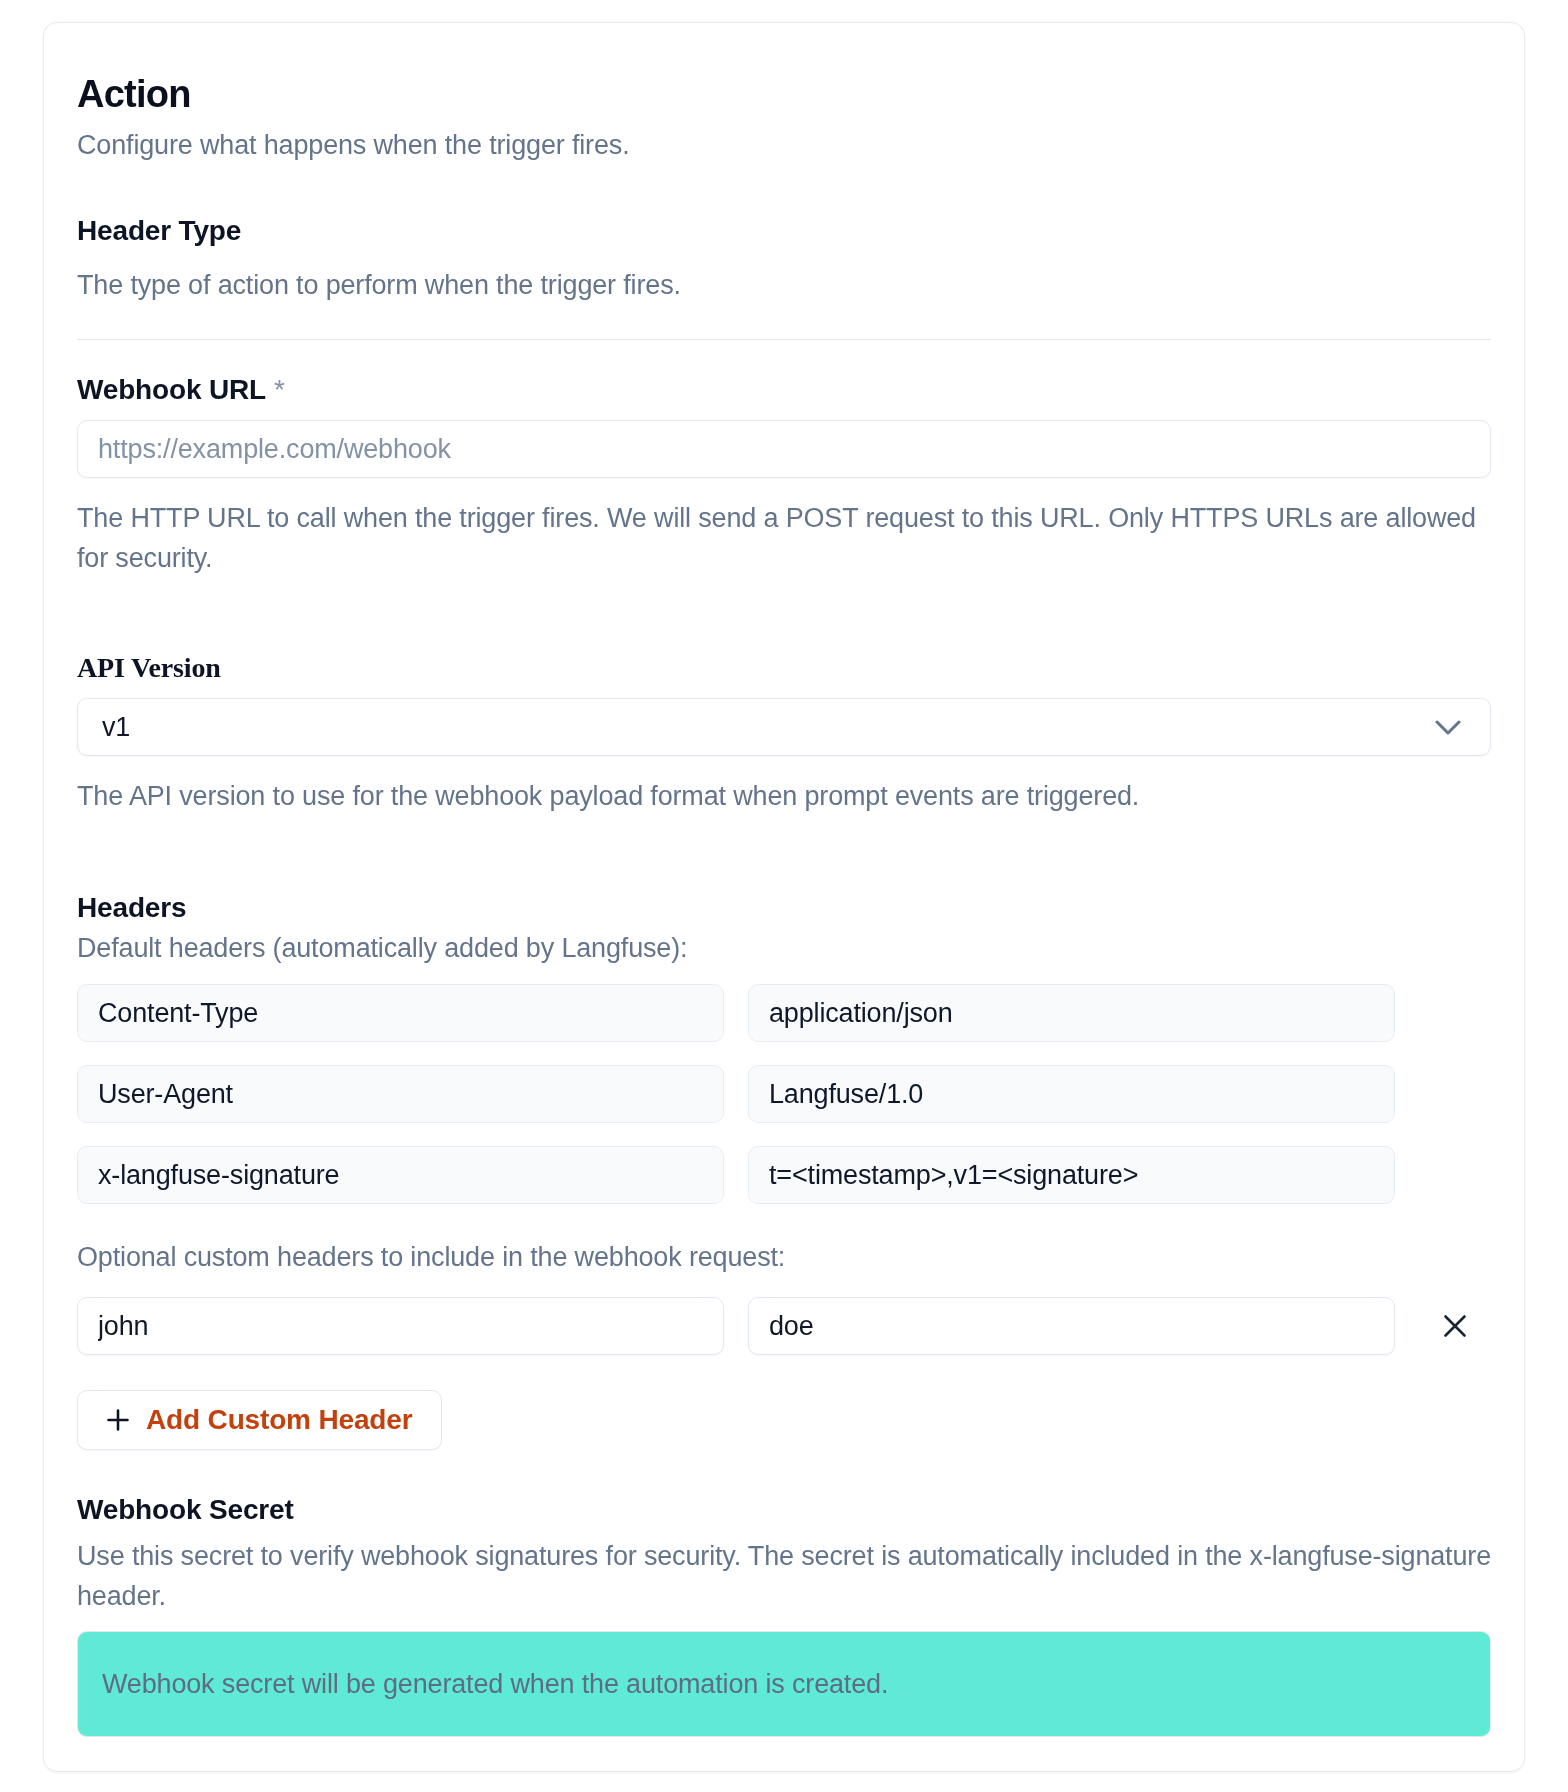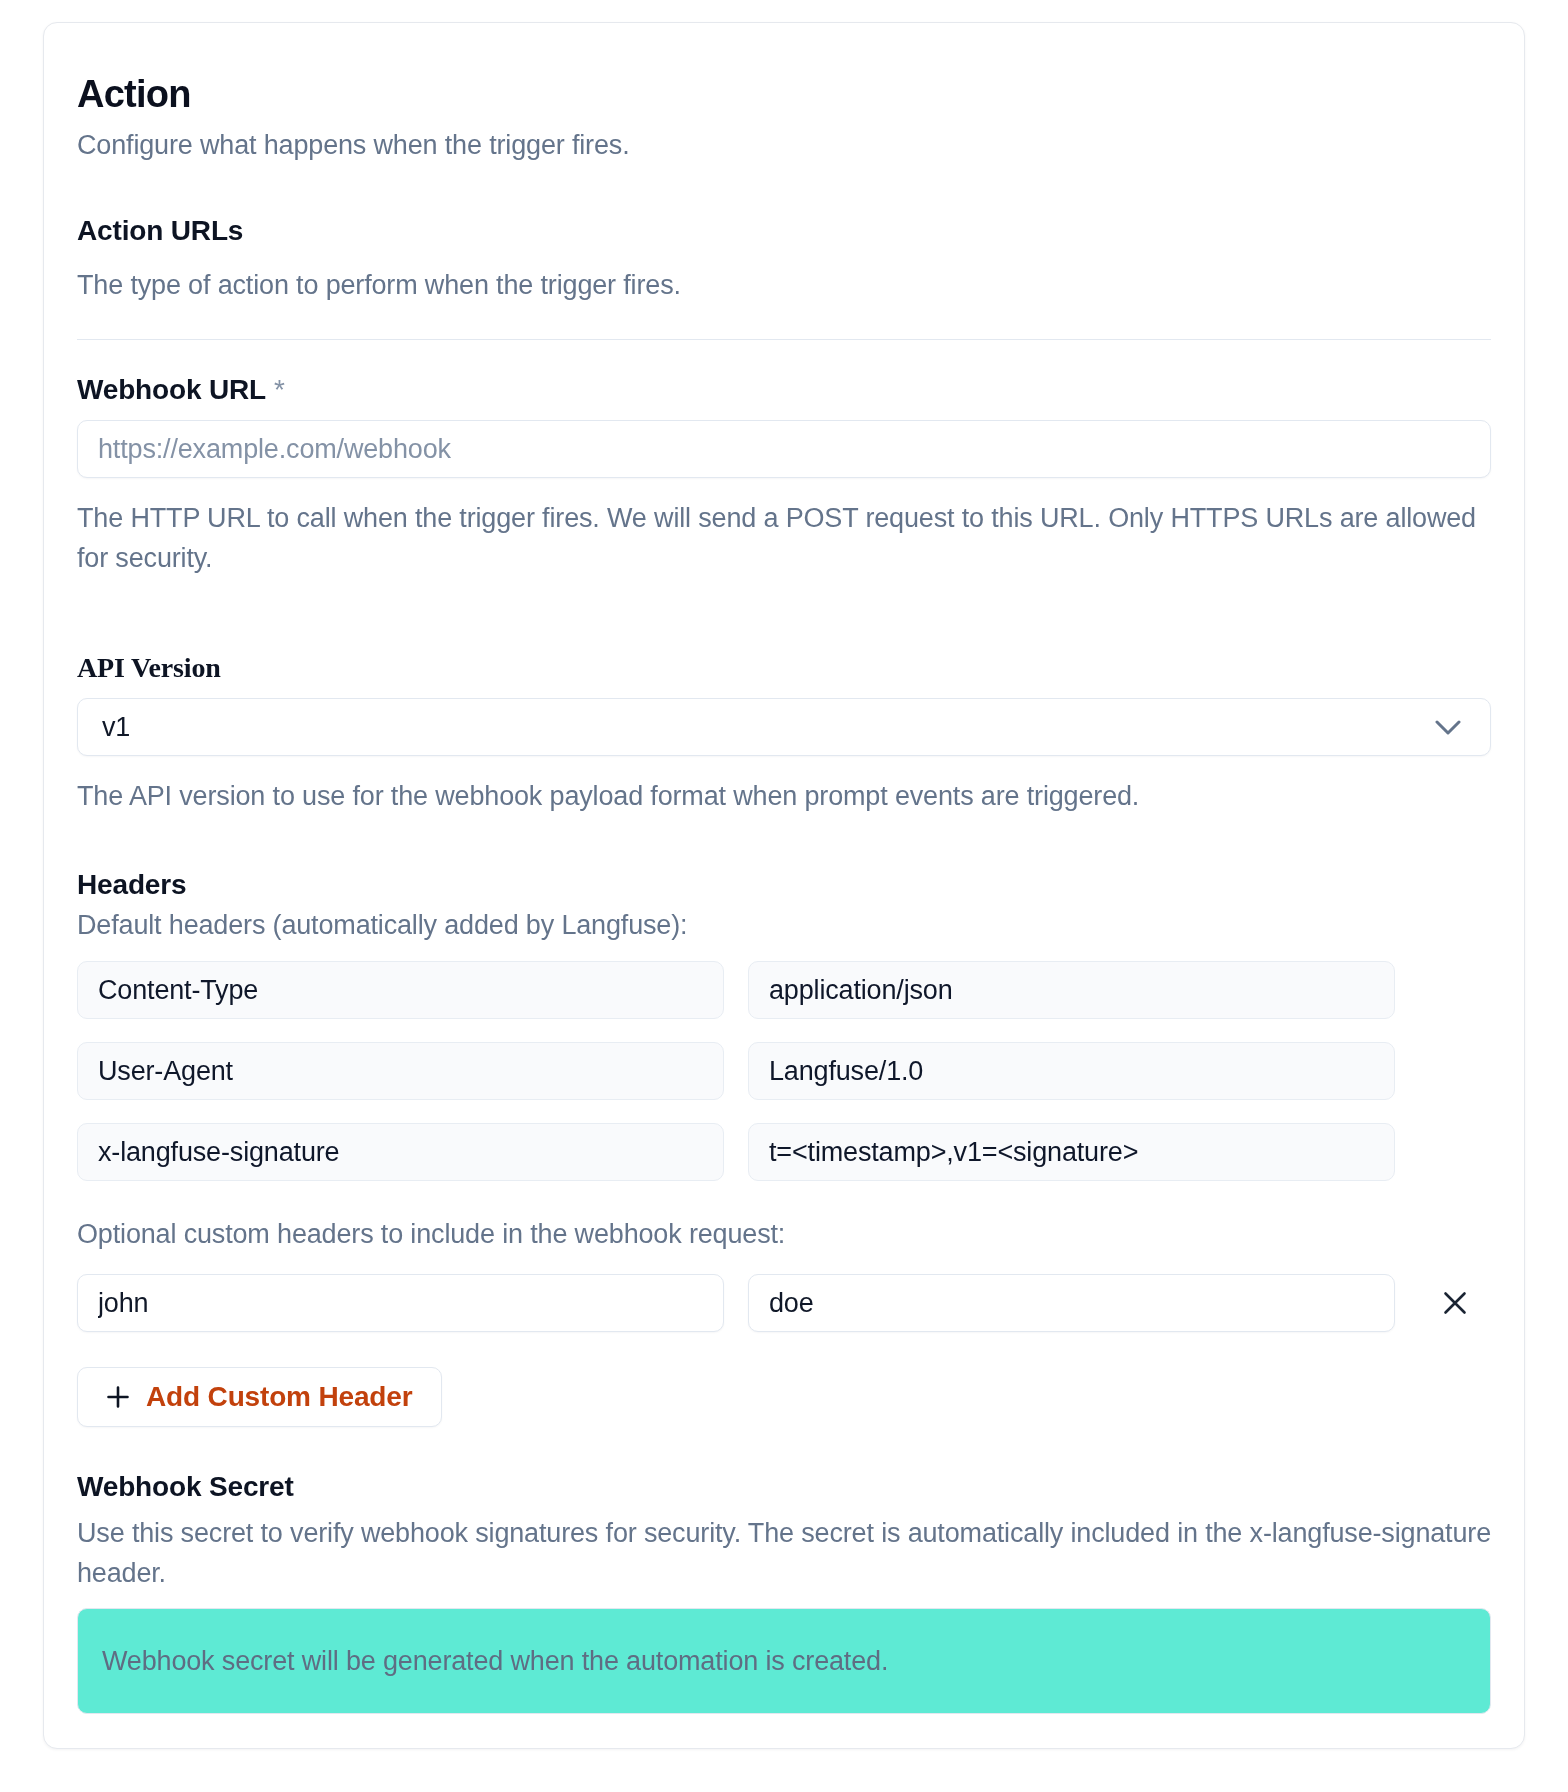--- a/index.html
+++ b/index.html
@@ -87,21 +87,21 @@
     font-weight:400;
   }
   .divider{
     border:none;
     border-top:1px solid #e2e8f0;
     margin:34px 0 0;
     height:0;
   }
   .mt-54{margin-top:54px;}
   .mt-52{margin-top:76px;font-family:Liberation Serif, serif;}
-  .mt-49{margin-top:49px;}
+  .mt-49{margin-top:72px;}
   .mt-46{margin-top:46px;}
   .mt-28{margin-top:36px;}
   .headers-label{font-size:28px;line-height:40px;font-weight:600;color:#0d1423;}
   .headers-sub{font-size:27px;line-height:40px;color:#64748b;font-weight:400;margin:0;}
   .hrow{
     display:grid;
     grid-template-columns:1fr 1fr 72px;
     column-gap:24px;
     align-items:center;
     margin-top:23px;
@@ -151,21 +151,21 @@
 </style>
 </head>
 <body>
 
 <div class="card">
 
   <h1 class="title">Action</h1>
   <p class="subtitle">Configure what happens when the trigger fires.</p>
 
   
-  <label class="label mt-54">Action URLs</label>
+  <label class="label mt-54">Header Type</label>
   <p class="helper">The type of action to perform when the trigger fires.</p>
 
   <hr class="divider">
 
   
   <label class="label mt-28"><span>Webhook URL</span><span class="req">*</span></label>
   <div class="control">
     <input type="text" class="input" placeholder="https://example.com/webhook" style="">
   </div>
   <p class="helper">The HTTP URL to call when the trigger fires. We will send a POST request to this URL. Only HTTPS URLs are allowed for security.</p>

